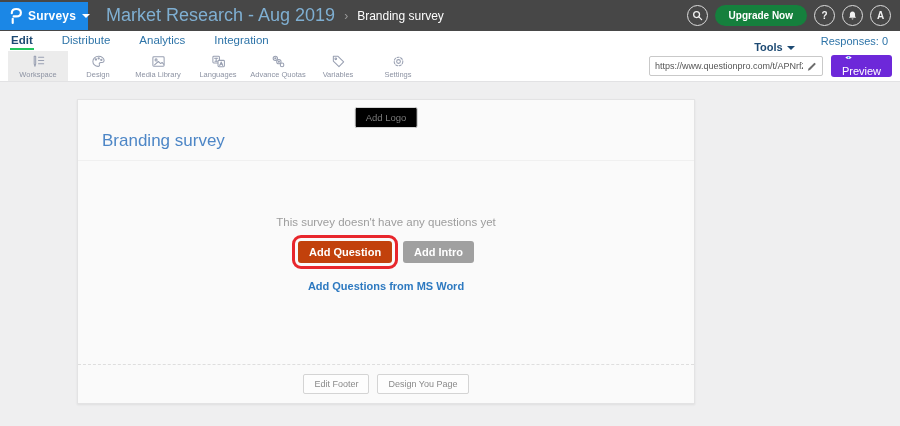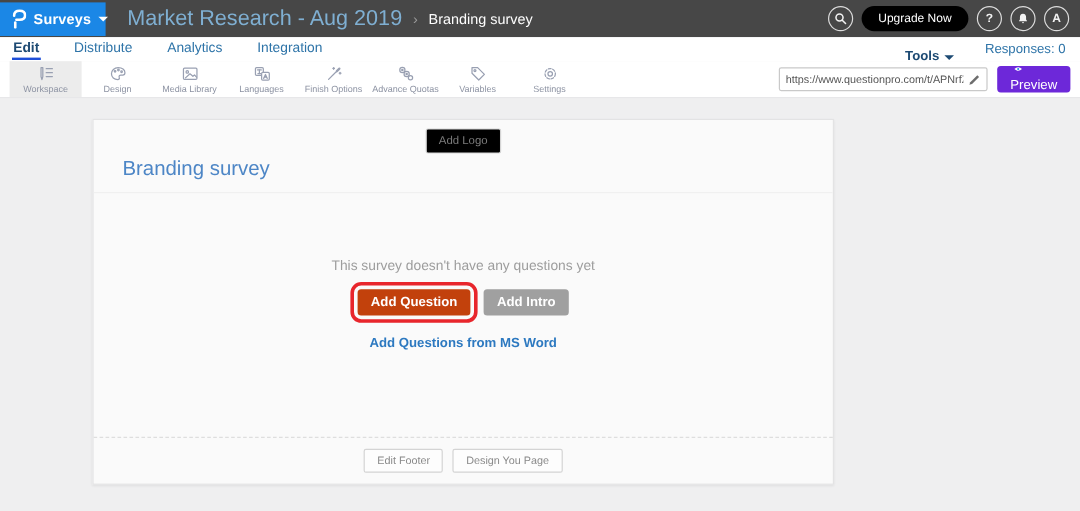--- a/index.html
+++ b/index.html
@@ -15,28 +15,28 @@
   .caret { width:0; height:0; border-left:4px solid transparent;
     border-right:4px solid transparent; border-top:4px solid #fff; margin-top:1px; }
   .breadcrumb { display:flex; align-items:center; margin-left:18px; gap:9px; }
   .crumb-parent { color:#7fafd2; font-size:18px; }
   .crumb-sep { color:#9a9a9a; font-size:12px; }
   .crumb-current { color:#fdfdfd; font-size:12px; }
   .topbar-right { margin-left:auto; display:flex; align-items:center; gap:7px; padding-right:9px; }
   .circle-btn { width:21px; height:21px; border:1.5px solid #dcdcdc; border-radius:50%;
     display:flex; align-items:center; justify-content:center; color:#f2f2f2;
     font-size:10px; font-weight:700; cursor:pointer; }
-  .upgrade-btn { background:#000000; color:#fff; font-size:10px; font-weight:400;
+  .upgrade-btn { background:#15803d; color:#fff; font-size:10px; font-weight:700;
     border:none; border-radius:11px; padding:5px 14px; cursor:pointer; }
 
   
   .navbar { height:20px; background:#fff; display:flex; align-items:center; padding:0 10px; }
   .nav-tabs { display:flex; gap:27px; padding-left:0; }
   .nav-tab { font-size:11.5px; color:#2e74a8; cursor:pointer; padding:2px 1px; }
-  .nav-tab.active { color:#1d4a73; font-weight:700; border-bottom:2px solid #1d4ed8; }
+  .nav-tab.active { color:#1d4a73; font-weight:700; border-bottom:2px solid #22c55e; }
   .navbar-right { margin-left:auto; display:flex; align-items:center; gap:26px; padding-right:2px; }
   .tools-menu { font-size:11px; color:#1d4a73; font-weight:700; display:flex;
     align-items:center; gap:4px; cursor:pointer;margin-top:12px; }
   .tools-menu .caret { border-top-color:#1d4a73; }
   .responses { font-size:11px; color:#2e74a8; }
 
   
   .toolbar { height:31px; background:#fff; border-bottom:1px solid #e2e2e4;
     display:flex; align-items:stretch; padding-left:8px; }
   .tool-item { width:60px; display:flex; flex-direction:column; align-items:center;
@@ -168,31 +168,20 @@
         <line x1="5.5" y1="4.6" x2="5.5" y2="7.8"></line>
         <line x1="4.2" y1="7.8" x2="6.8" y2="7.8"></line>
       <rect x="7.5" y="6.8" width="6.8" height="6.8" rx="1" fill="#fff"></rect>
       <path d="M9.3 12.2 L10.9 8.6 L12.5 12.2"></path>
         <line x1="9.9" y1="11" x2="11.9" y2="11"></line>
     </svg>
     <span class="tool-label">Languages</span>
   </div>
   <div class="tool-item">
     <svg width="15" height="15" viewBox="0 0 16 16">
-      <line x1="3" y1="13" x2="9.8" y2="6.2"></line>
-      <line x1="10.4" y1="5.6" x2="12.6" y2="3.4" stroke-width="2"></line>
-      <line x1="12.5" y1="7.5" x2="14" y2="7.5"></line>
-        <line x1="13.2" y1="6.8" x2="13.2" y2="8.2"></line>
-      <line x1="7.5" y1="2.5" x2="7.5" y2="4"></line>
-        <line x1="6.8" y1="3.2" x2="8.2" y2="3.2"></line>
-    </svg>
-    <span class="tool-label">Finish Options</span>
-  </div>
-  <div class="tool-item">
-    <svg width="15" height="15" viewBox="0 0 16 16">
       <circle cx="4.6" cy="4.6" r="2.3"></circle>
         <circle cx="8.4" cy="8.2" r="2.3"></circle>
         <circle cx="11.8" cy="11.6" r="1.9"></circle>
       <circle cx="4.6" cy="4.6" r=".6"></circle>
         <circle cx="8.4" cy="8.2" r=".6"></circle>
     </svg>
     <span class="tool-label">Advance Quotas</span>
   </div>
   <div class="tool-item">
     <svg width="15" height="15" viewBox="0 0 16 16">

